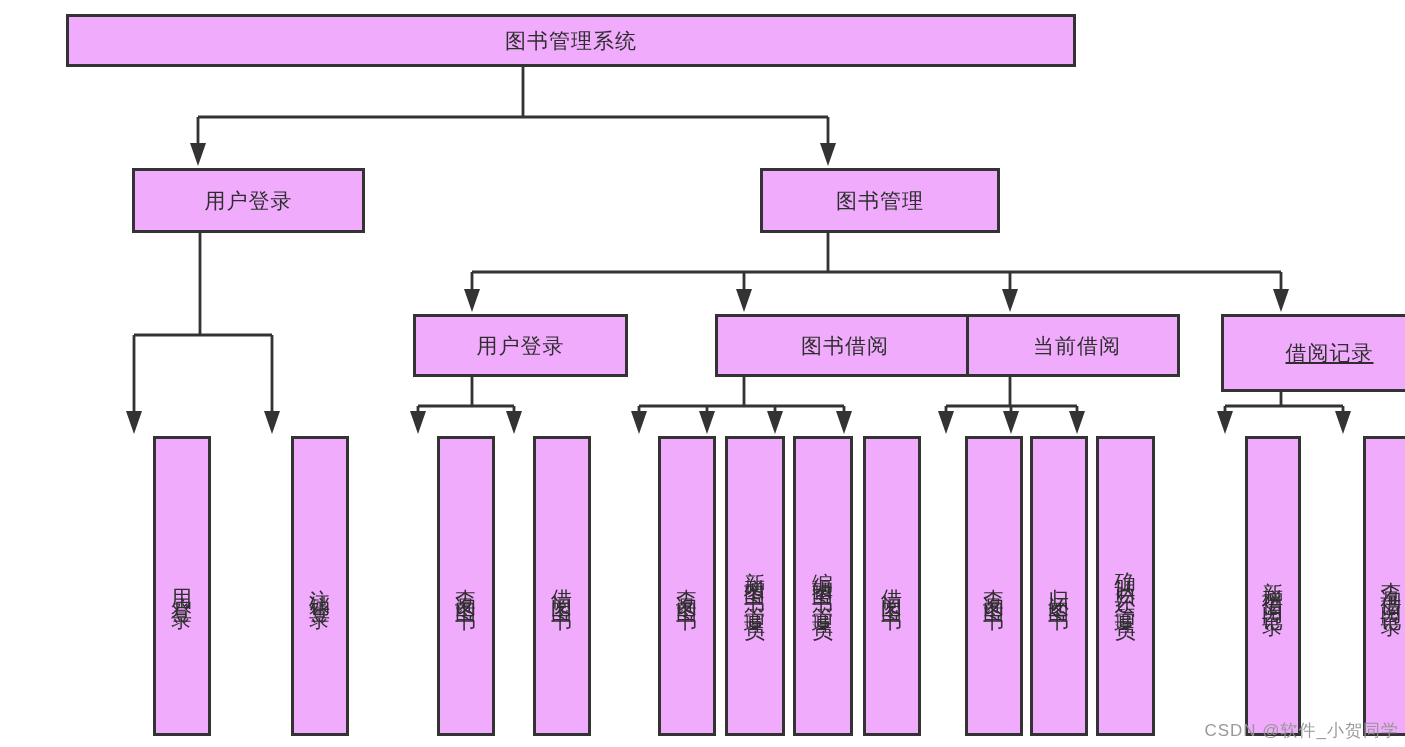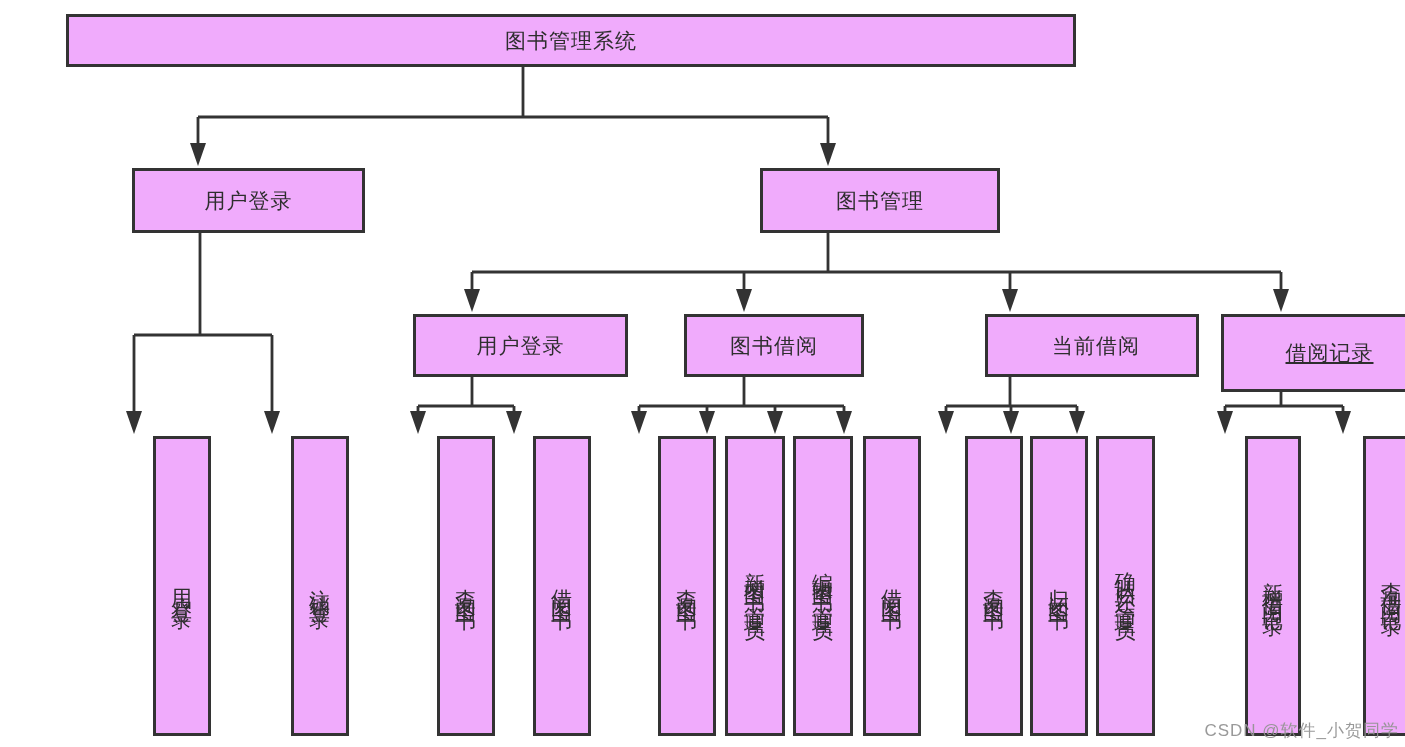--- a/index.html
+++ b/index.html
@@ -103,22 +103,22 @@
       <polygon points="1335,411 1351,411 1343,434"></polygon>
     </g>
   </svg>
 
   <div class="node h-node" style="left:18px; top:14px; width:1010px; height:53px;">图书管理系统</div>
 
   <div class="node h-node" style="left:84px; top:168px; width:233px; height:65px;">用户登录</div>
   <div class="node h-node" style="left:712px; top:168px; width:240px; height:65px;">图书管理</div>
 
   <div class="node h-node" style="left:365px; top:314px; width:215px; height:63px;">用户登录</div>
-  <div class="node h-node" style="left:636px; top:314px; width:180px; height:63px;font-family:Liberation Serif, serif;">图书借阅</div>
-  <div class="node h-node" style="left:937px; top:314px; width:214px; height:63px;padding-left:8px;">当前借阅</div>
+  <div class="node h-node" style="left:667px; top:314px; width:260px; height:63px;font-family:Liberation Serif, serif;">图书借阅</div>
+  <div class="node h-node" style="left:918px; top:314px; width:214px; height:63px;padding-left:8px;">当前借阅</div>
   <div class="node h-node" style="left:1173px; top:314px; width:217px; height:78px;text-decoration:underline;">借阅记录</div>
 
   <div class="node v-node" style="left:105px; top:436px; width:58px; height:300px;">用户登录</div>
   <div class="node v-node" style="left:243px; top:436px; width:58px; height:300px;">注销登录</div>
 
   <div class="node v-node" style="left:389px; top:436px; width:58px; height:300px;">查询图书</div>
   <div class="node v-node" style="left:485px; top:436px; width:58px; height:300px;">借阅图书</div>
 
   <div class="node v-node" style="left:610px; top:436px; width:58px; height:300px;">查询图书</div>
   <div class="node v-node" style="left:677px; top:436px; width:60px; height:300px;">新增图书（管理员）</div>

